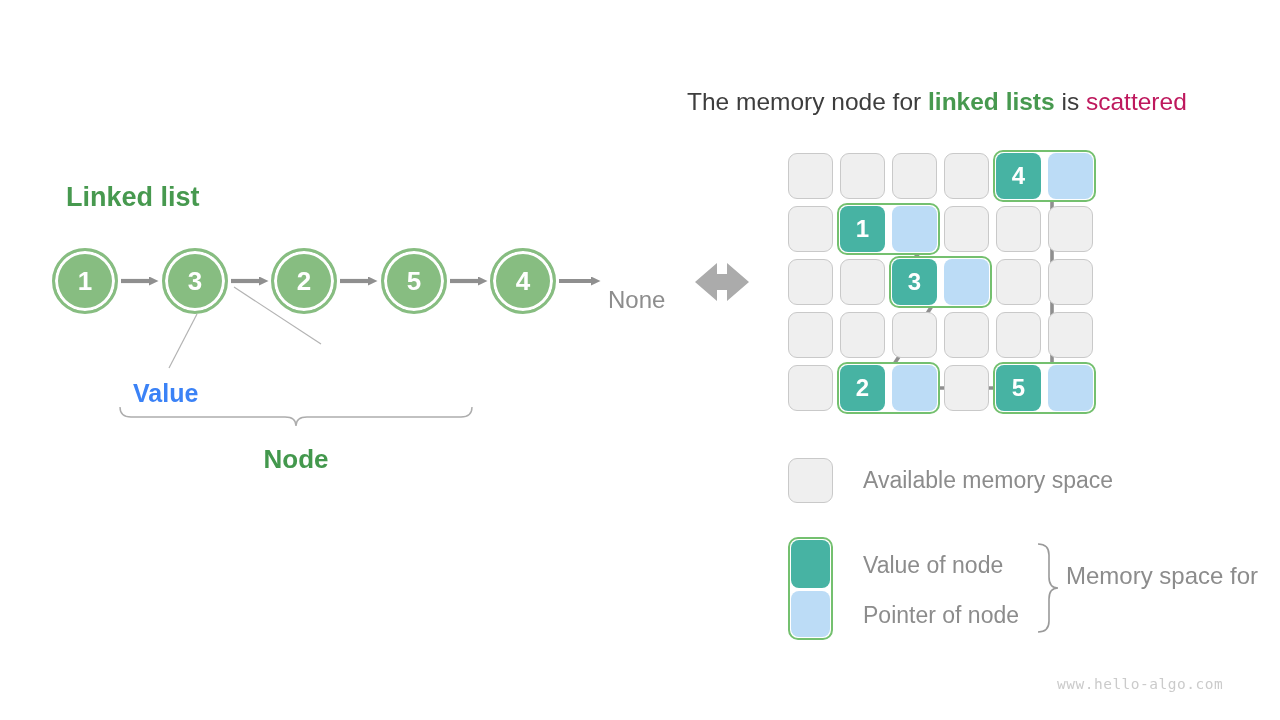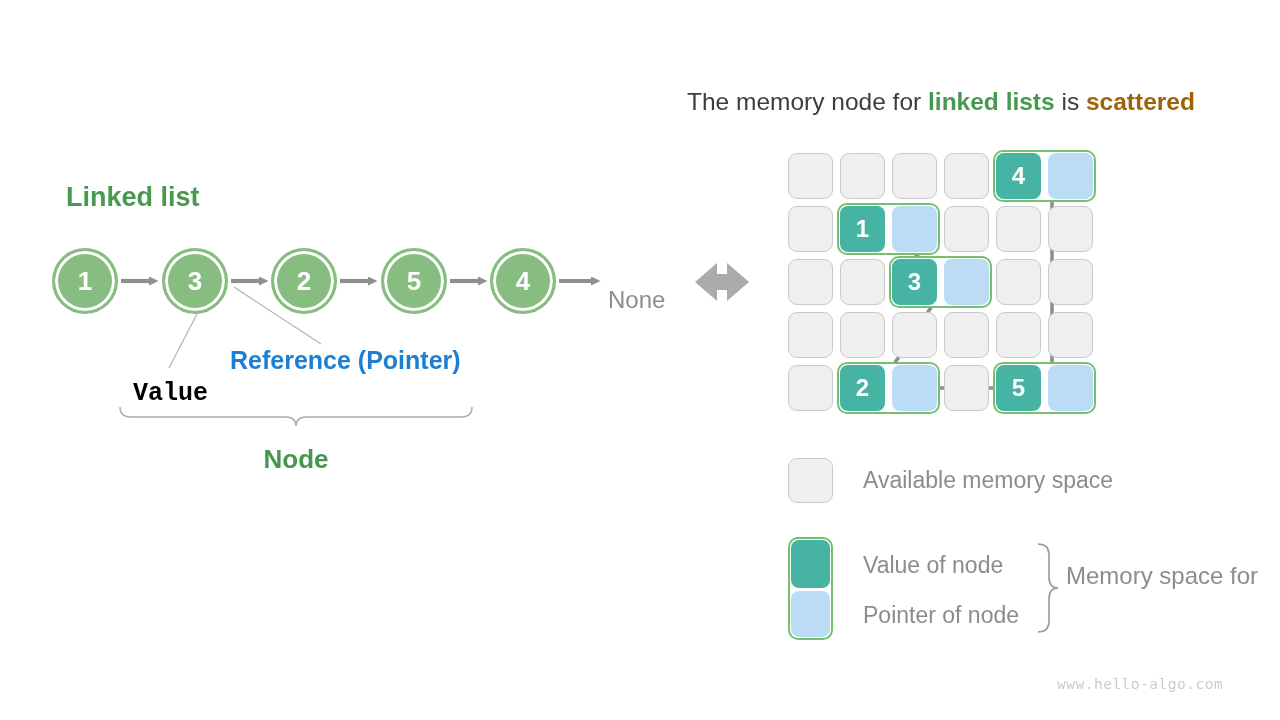--- a/index.html
+++ b/index.html
@@ -3,23 +3,23 @@
 <meta charset="utf-8">
 <style>
   html,body{margin:0;padding:0;background:#fff;}
   #canvas{position:relative;width:1280px;height:720px;background:#ffffff;overflow:hidden;
           font-family:"Liberation Sans",sans-serif;}
   .abs{position:absolute;}
   
   .ll-heading{left:66px;top:182px;font-size:27px;font-weight:bold;color:#47994f;}
   .mem-title{left:687px;top:88px;font-size:24.5px;color:#3d3d3d;white-space:nowrap;}
   .mem-title .hl{color:#47994f;font-weight:bold;}
-  .mem-title .em{color:#a16207;font-weight:bold;}
+  .mem-title .em{color:#be185d;font-weight:normal;}
   .none-label{left:608px;top:286px;font-size:24px;color:#8d8d8d;}
-  .value-label{left:133px;top:379px;font-size:25px;font-weight:bold;color:#000000;font-family:Liberation Mono, monospace;}
+  .value-label{left:133px;top:379px;font-size:25px;font-weight:bold;color:#3b82f6;}
   .ref-label{left:230px;top:346px;font-size:25px;font-weight:bold;color:#1d7fd4;}
   .ref-sub{left:232px;top:381px;font-size:24px;color:#9e9e9e;}
   .node-label{left:296px;top:444px;font-size:26px;font-weight:bold;color:#43984d;transform:translateX(-50%);}
   
   .circle{position:absolute;width:66px;height:66px;border-radius:50%;box-sizing:border-box;
           background:#87bd81;border:3px solid #87bd81;box-shadow:inset 0 0 0 3px #ffffff;
           display:flex;align-items:center;justify-content:center;}
   .circle span{color:#fff;font-size:26px;font-weight:bold;}
   
   .gcell{position:absolute;width:45px;height:46px;box-sizing:border-box;background:#efefef;
@@ -98,21 +98,20 @@
       <div class="circle" style="left: 381px; top: 248px;">
         <span>5</span>
       </div>
       <div class="circle" style="left: 490px; top: 248px;">
         <span>4</span>
       </div>
     </div>
   <div class="abs none-label" style="position: absolute;">None</div>
 
   <div class="abs value-label">Value</div>
-  <div class="abs ref-label">Reference (Pointer)</div>
   <div class="abs node-label">Node</div>
 
   <div class="abs mem-title">
     <span>The memory node for </span><span class="hl">linked lists</span><span> is </span><span class="em">scattered</span>
   </div>
 
   <div id="grid">
       <div class="gcell" style="left: 788px; top: 153px;"></div>
       <div class="gcell" style="left: 840px; top: 153px;"></div>
       <div class="gcell" style="left: 892px; top: 153px;"></div>

